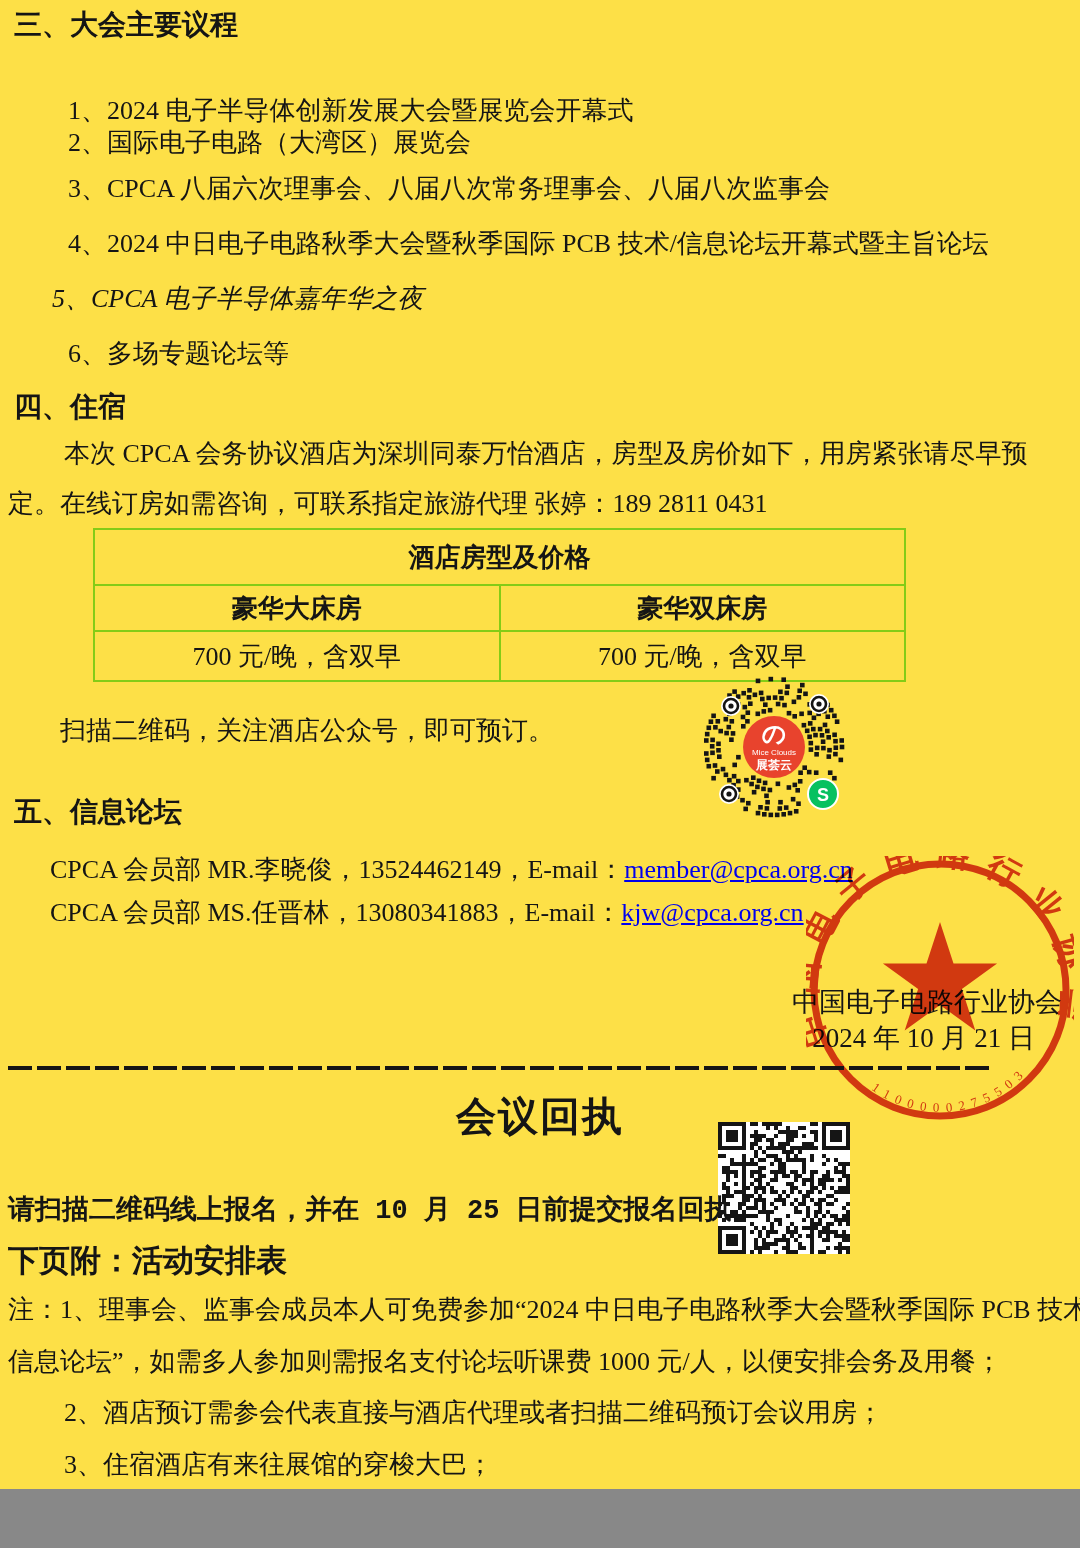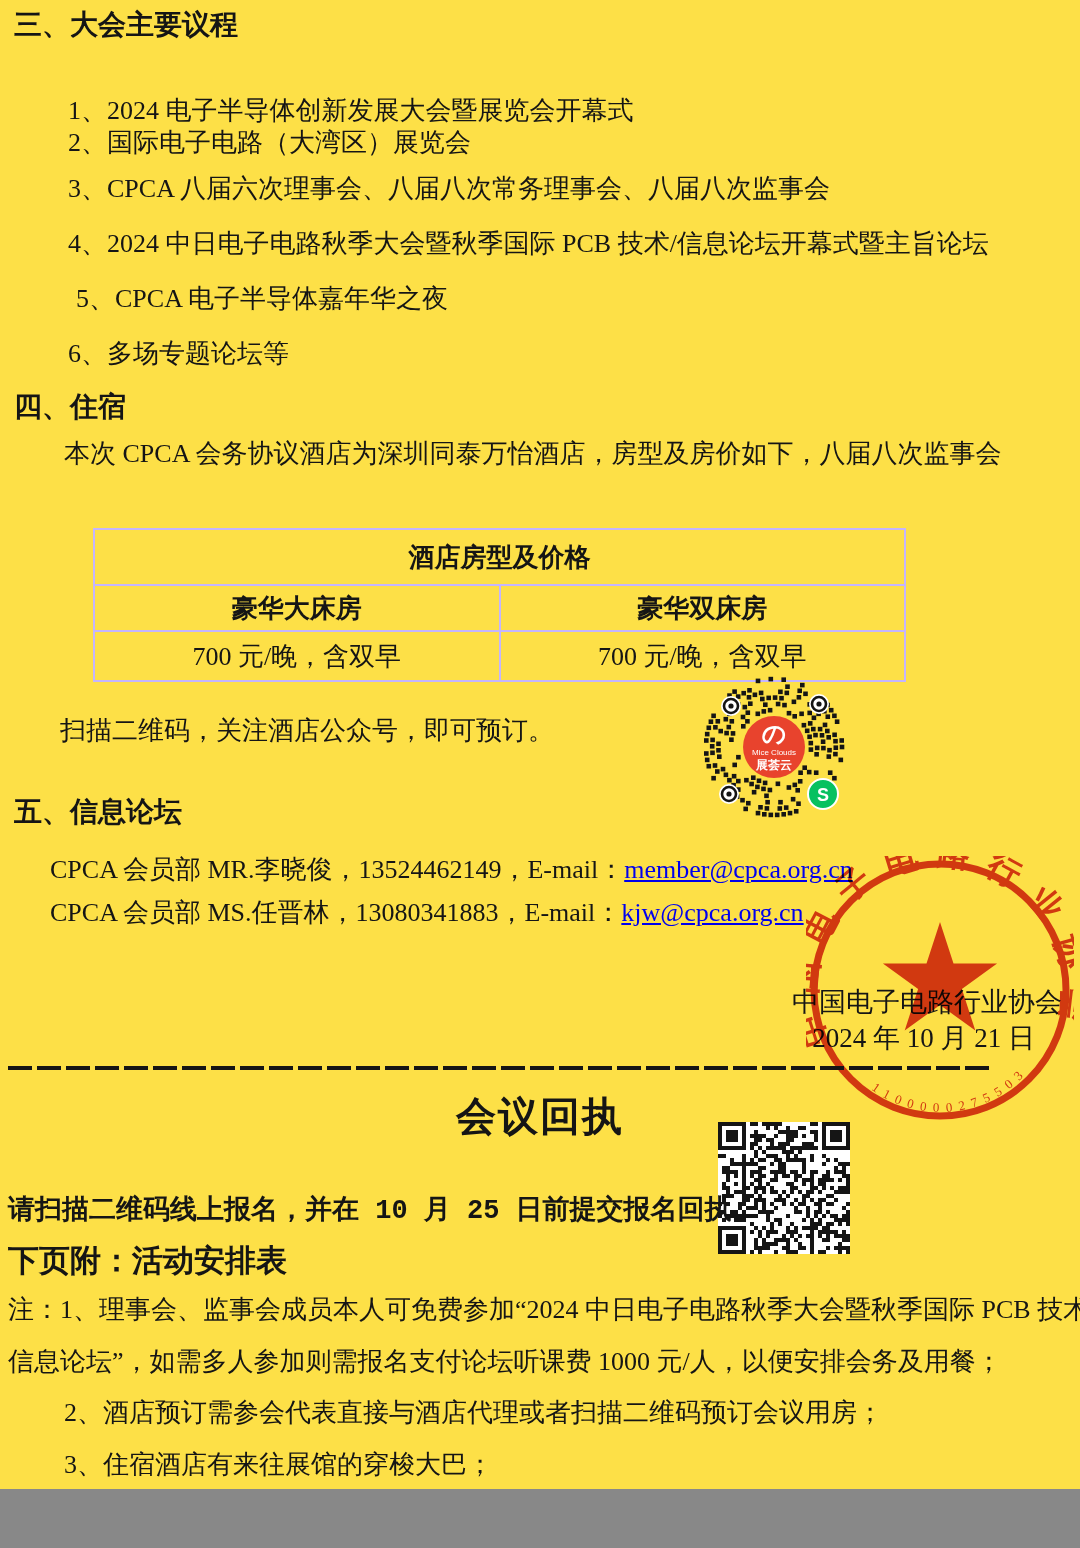--- a/index.html
+++ b/index.html
@@ -11,21 +11,21 @@
   .ln{position:absolute;white-space:nowrap;font-size:26px;line-height:34px;}
   .h{font-weight:bold;font-size:28px;}
   .b{font-weight:bold;}
   .center{left:0;width:1080px;text-align:center;}
   .link{color:#0000ee;text-decoration:underline;cursor:pointer;}
   
   .hotel-table{
     position:absolute;left:93px;top:528px;width:813px;
     border-collapse:collapse;text-align:center;font-size:26px;color:#151515;
   }
-  .hotel-table td{border:2px solid #c4b5fd;margin-top:12px;}
+  .hotel-table td{border:2px solid #84cc16;margin-top:12px;}
   .hotel-table .t-title{height:52px;font-weight:bold;}
   .hotel-table .t-type{height:42px;font-weight:bold;width:50%;}
   .hotel-table .t-price{height:46px;}
   
   .divider{
     position:absolute;left:8px;top:1066px;width:984px;height:4px;
     background:repeating-linear-gradient(90deg,#151515 0 24px,transparent 24px 29px);
   }
   .receipt-title{position:absolute;top:1103px;font-size:40px;font-weight:bold;letter-spacing:2px;font-family:Liberation Mono, monospace;}
   .qr-ring{position:absolute;left:695px;top:670px;}
@@ -36,25 +36,26 @@
 </head>
 <body>
 
 <div class="page">
 
   <div class="ln h" style="left:14px;top:8px;">三、大会主要议程</div>
   <div class="ln" style="left:68px;top:62px;margin-top:32px;">1、2024 电子半导体创新发展大会暨展览会开幕式</div>
   <div class="ln" style="left:68px;top:126px;">2、国际电子电路（大湾区）展览会</div>
   <div class="ln" style="left:68px;top:172px;">3、CPCA 八届六次理事会、八届八次常务理事会、八届八次监事会</div>
   <div class="ln" style="left:68px;top:227px;">4、2024 中日电子电路秋季大会暨秋季国际 PCB 技术/信息论坛开幕式暨主旨论坛</div>
-  <div class="ln" style="left:76px;top:282px;">5、CPCA 电子半导体嘉年华之夜</div>
+  <div class="ln" style="left:52px;top:282px;font-style:italic;">5、CPCA 电子半导体嘉年华之夜</div>
   <div class="ln" style="left:68px;top:337px;">6、多场专题论坛等</div>
 
   <div class="ln h" style="left:14px;top:390px;">四、住宿</div>
-  <div class="ln" style="left:64px;top:437px;">本次 CPCA 会务协议酒店为深圳同泰万怡酒店，房型及房价如下，八届八次监事会</div>
+  <div class="ln" style="left:64px;top:437px;">本次 CPCA 会务协议酒店为深圳同泰万怡酒店，房型及房价如下，用房紧张请尽早预</div>
+  <div class="ln" style="left:8px;top:487px;">定。在线订房如需咨询，可联系指定旅游代理 张婷：189 2811 0431</div>
 
   <table class="hotel-table">
     <tbody>
         <tr>
       <td class="t-title" colspan="2">酒店房型及价格</td>
     </tr>
     <tr>
       <td class="t-type">豪华大床房</td>
       <td class="t-type">豪华双床房</td>
     </tr>

